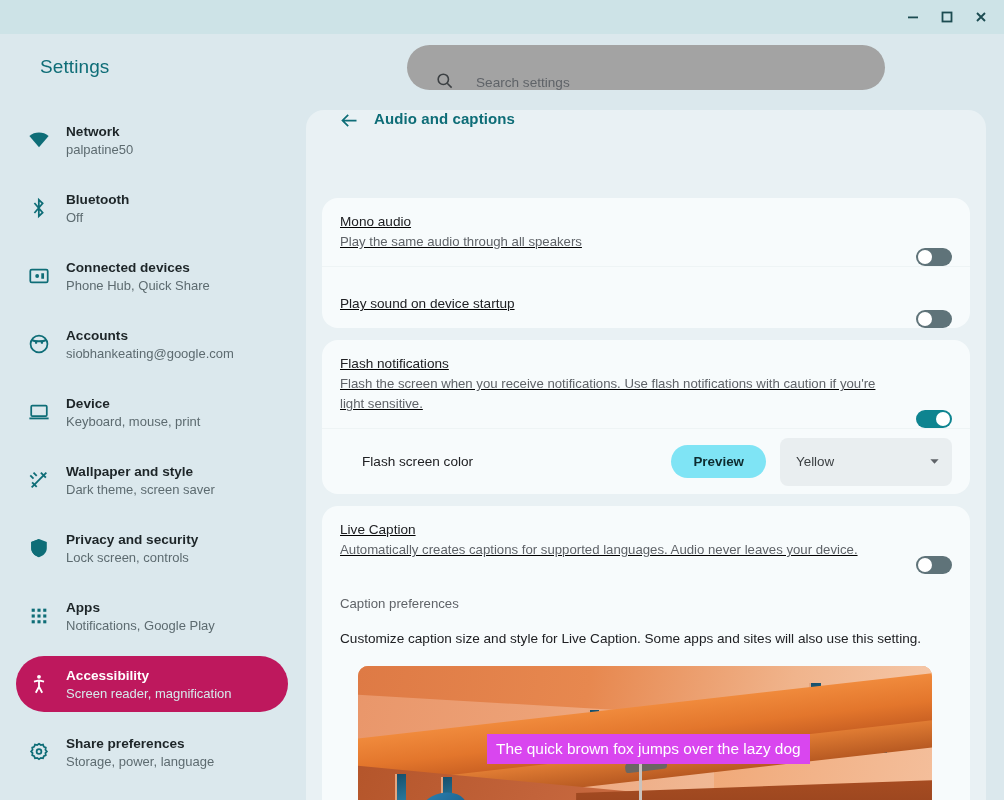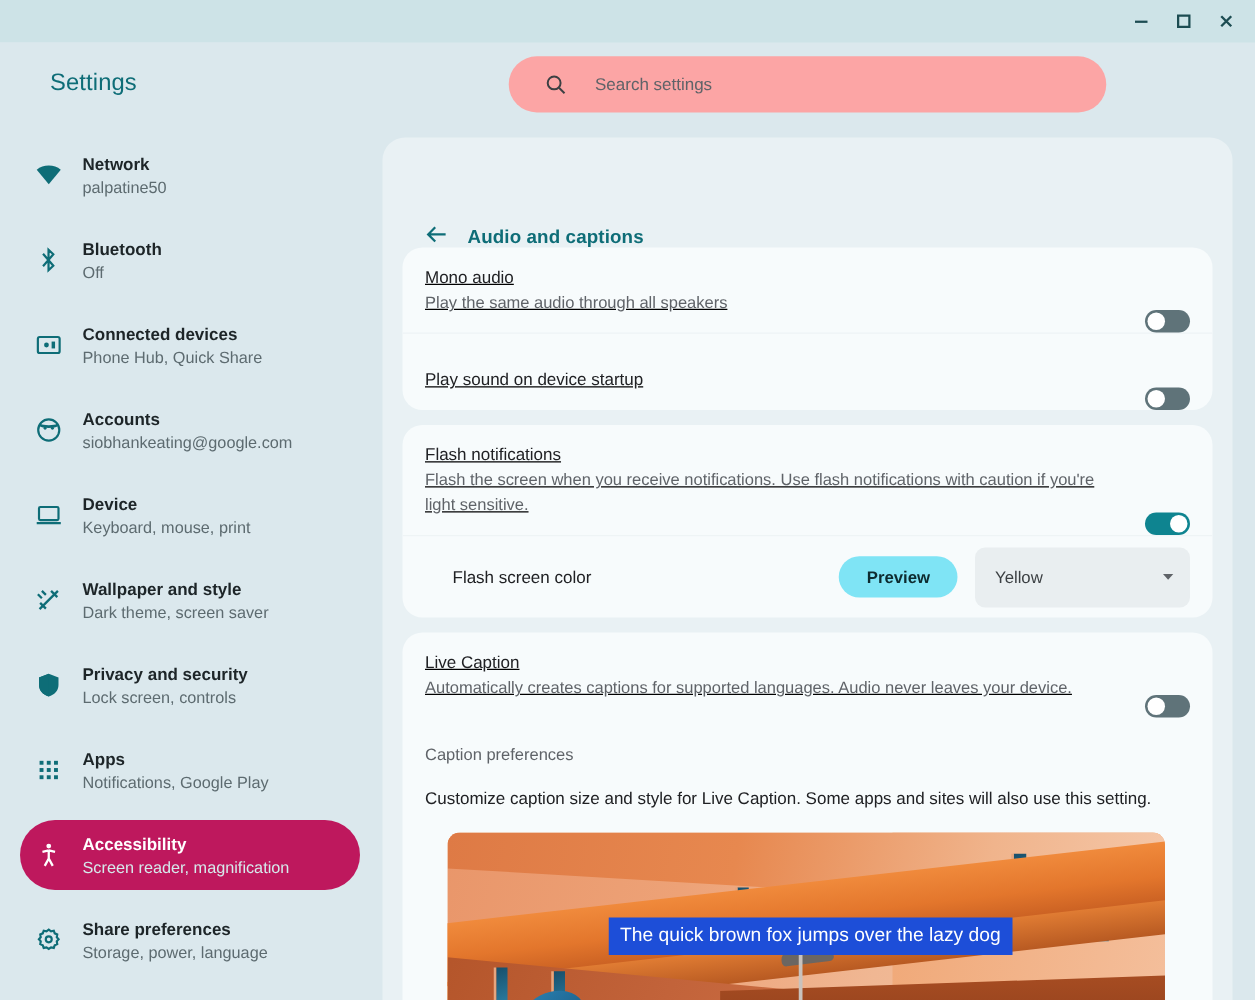--- a/index.html
+++ b/index.html
@@ -85,24 +85,24 @@
   .nav-item.selected .ico { color: #ffffff; }
   .nav-item.selected .nav-title { color: #ffffff; }
   .nav-item.selected .nav-sub { color: #d6eaec; }
 
   
   .searchbar {
     position: absolute;
     top: 45px; left: 407px;
     width: 478px;
     height: 45px;
-    background: #fca5a5;
+    background: #a3a3a3;
     border-radius: 23px;
     display: flex;
-    align-items: center;
+    align-items: flex-end;
     padding-left: 28px;
     gap: 22px;
   }
   .searchbar .sico { color: #3c4043; display: flex; }
   .search-input {
     border: none;
     background: transparent;
     outline: none;
     font-family: "Liberation Sans", sans-serif;
     font-size: 13.6px;
@@ -116,21 +116,21 @@
     position: absolute;
     top: 110px; left: 306px;
     width: 680px;
     height: 690px;
     background: #e9f1f4;
     border-radius: 18px 18px 0 0;
     overflow: hidden;
   }
   .page-head {
     display: flex;
-    align-items: flex-end;
+    align-items: flex-start;
     gap: 14px;
     height: 88px;
     padding-left: 33px;
   }
   .back-arrow { color: #0e6d77; display: flex; }
   .page-title {
     font-size: 15px;
     font-weight: bold;
     color: #0e6d77;
     letter-spacing: .1px;
@@ -303,21 +303,21 @@
     width: 42px; height: 11px;
     border-radius: 6px 8px 4px 4px;
     background: #6b6662;
     transform: rotate(-7deg);
   }
   .caption-overlay {
     position: absolute;
     left: 129px;
     top: 68px;
     padding: 5px 9px;
-    background: #1d4ed8;
+    background: #d946ef;
     color: #ffffff;
     font-size: 15.4px;
     line-height: 20px;
     white-space: nowrap;
   }
 </style>
 </head>
 <body>
 
 <div class="titlebar">

